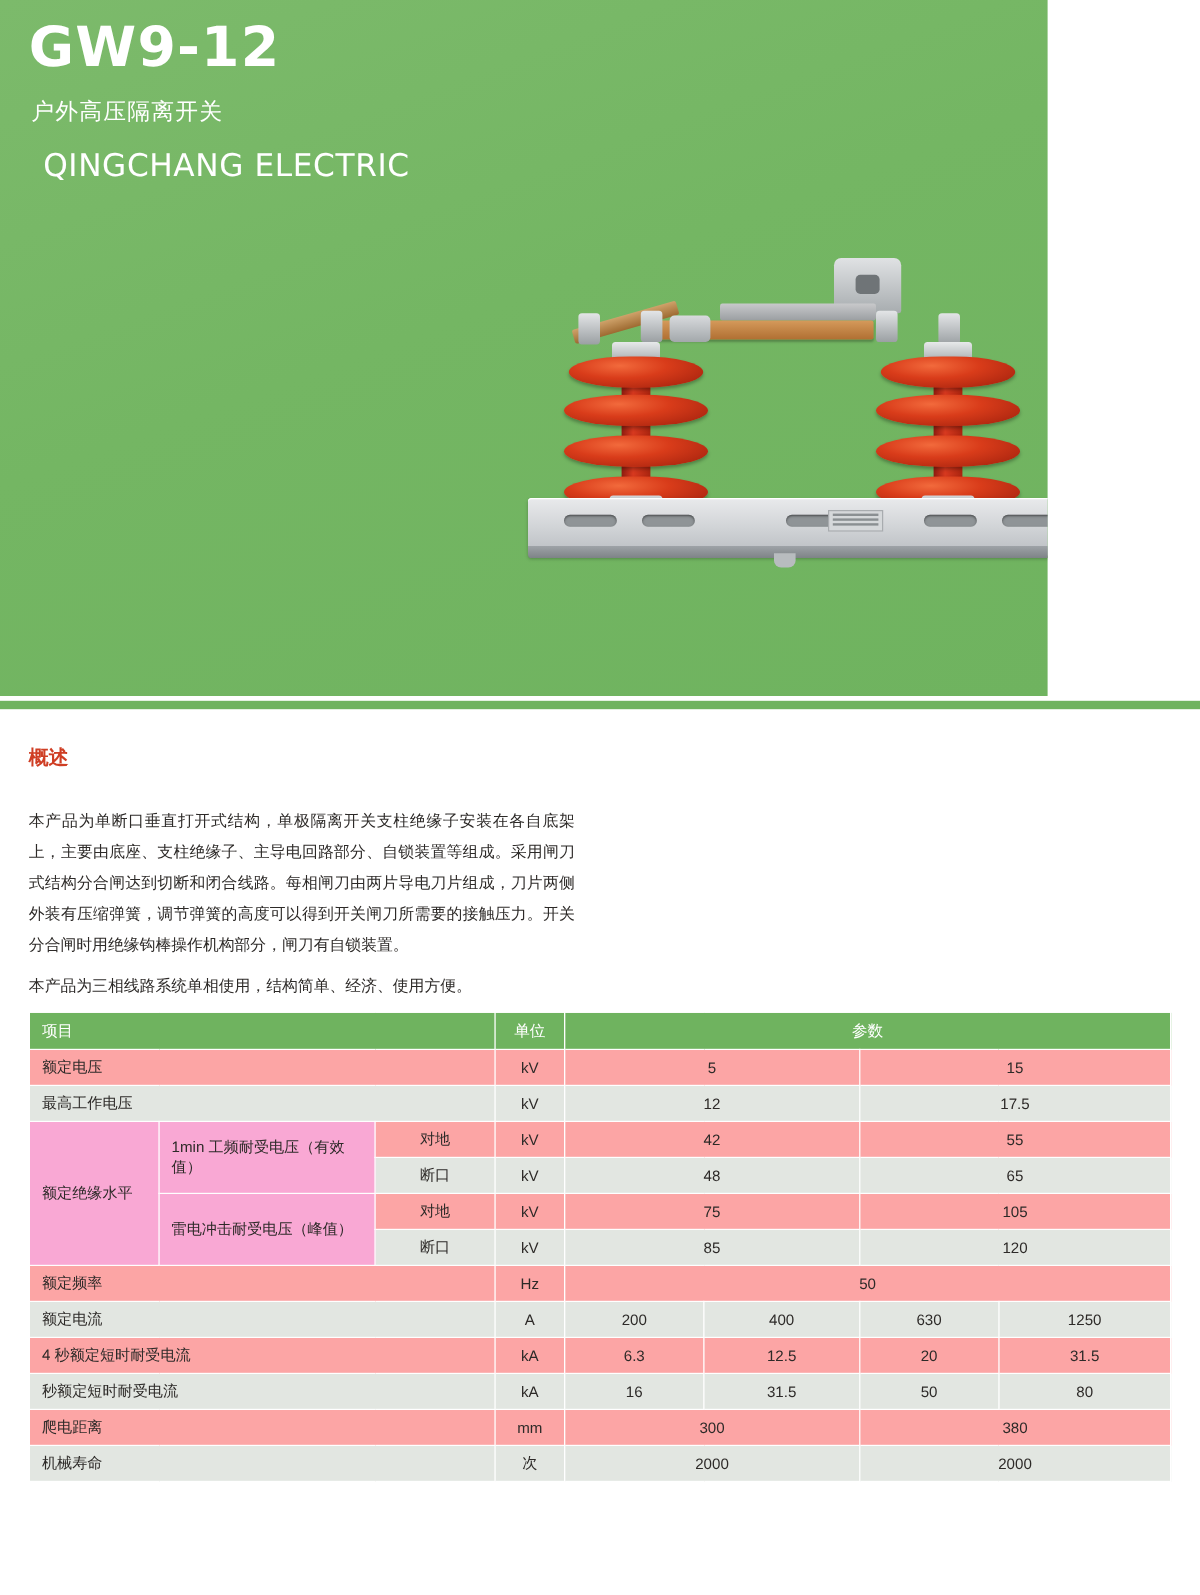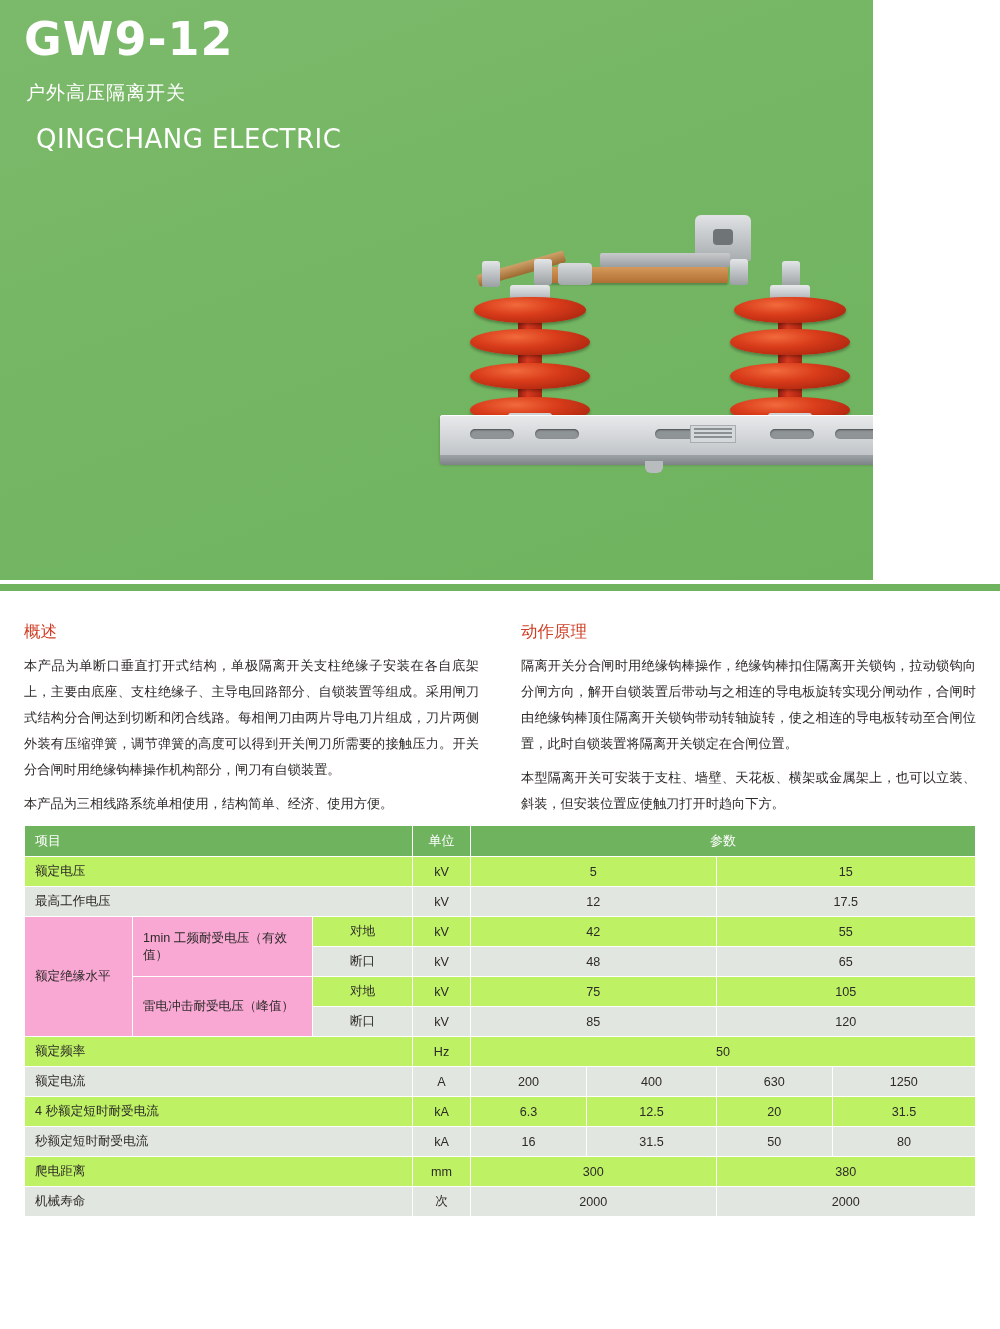--- a/index.html
+++ b/index.html
@@ -166,22 +166,22 @@
     width: 1000px; height: 7px; background: #6fb35f; margin-top: 4px;
   }
 
   
   .content { padding: 30px 24px 0 24px; }
   .cols { display: flex; gap: 42px; }
   .col { width: 455px; }
   h2.section {
     color: #cf3e24;
     font-size: 16.5px;
-    font-weight: normal;
-    margin-bottom: 10px;
+    font-weight: bold;
+    margin-bottom: 28px;
   }
   .col p {
     font-size: 13.2px;
     line-height: 26px;
     color: #2d2a28;
     margin-bottom: 8px;
     text-align: justify;
   }
 
   h2.params {
@@ -195,21 +195,21 @@
   table {
     width: 952px;
     border-collapse: collapse;
     font-size: 12.6px;
   }
   th, td {
     border: 1px solid #ffffff;
     height: 30px;
     text-align: center;
     color: #2d2a28;
-    background: #bef264;
+    background: #fca5a5;
     padding: 2px 4px;
   }
   thead th {
     background: #6fb35f;
     color: #ffffff;
     font-weight: normal;
     height: 31px;
     font-size: 13px;
   }
   td.lbl, th.lbl { text-align: left; padding-left: 10px; }
@@ -277,25 +277,20 @@
 
 <div class="content">
   <div class="cols">
 
     <div class="col">
       <h2 class="section">概述</h2>
       <p>本产品为单断口垂直打开式结构，单极隔离开关支柱绝缘子安装在各自底架上，主要由底座、支柱绝缘子、主导电回路部分、自锁装置等组成。采用闸刀式结构分合闸达到切断和闭合线路。每相闸刀由两片导电刀片组成，刀片两侧外装有压缩弹簧，调节弹簧的高度可以得到开关闸刀所需要的接触压力。开关分合闸时用绝缘钩棒操作机构部分，闸刀有自锁装置。</p>
       <p>本产品为三相线路系统单相使用，结构简单、经济、使用方便。</p>
     </div>
 
-    <div class="col">
-      <h2 class="section">动作原理</h2>
-      <p>隔离开关分合闸时用绝缘钩棒操作，绝缘钩棒扣住隔离开关锁钩，拉动锁钩向分闸方向，解开自锁装置后带动与之相连的导电板旋转实现分闸动作，合闸时由绝缘钩棒顶住隔离开关锁钩带动转轴旋转，使之相连的导电板转动至合闸位置，此时自锁装置将隔离开关锁定在合闸位置。</p>
-      <p>本型隔离开关可安装于支柱、墙壁、天花板、横架或金属架上，也可以立装、斜装，但安装位置应使触刀打开时趋向下方。</p>
-    </div>
   </div>
 
 
   <table>
     <thead>
       <tr>
         <th class="lbl" colspan="3">项目</th>
         <th>单位</th>
         <th colspan="4">参数</th>
       </tr>

